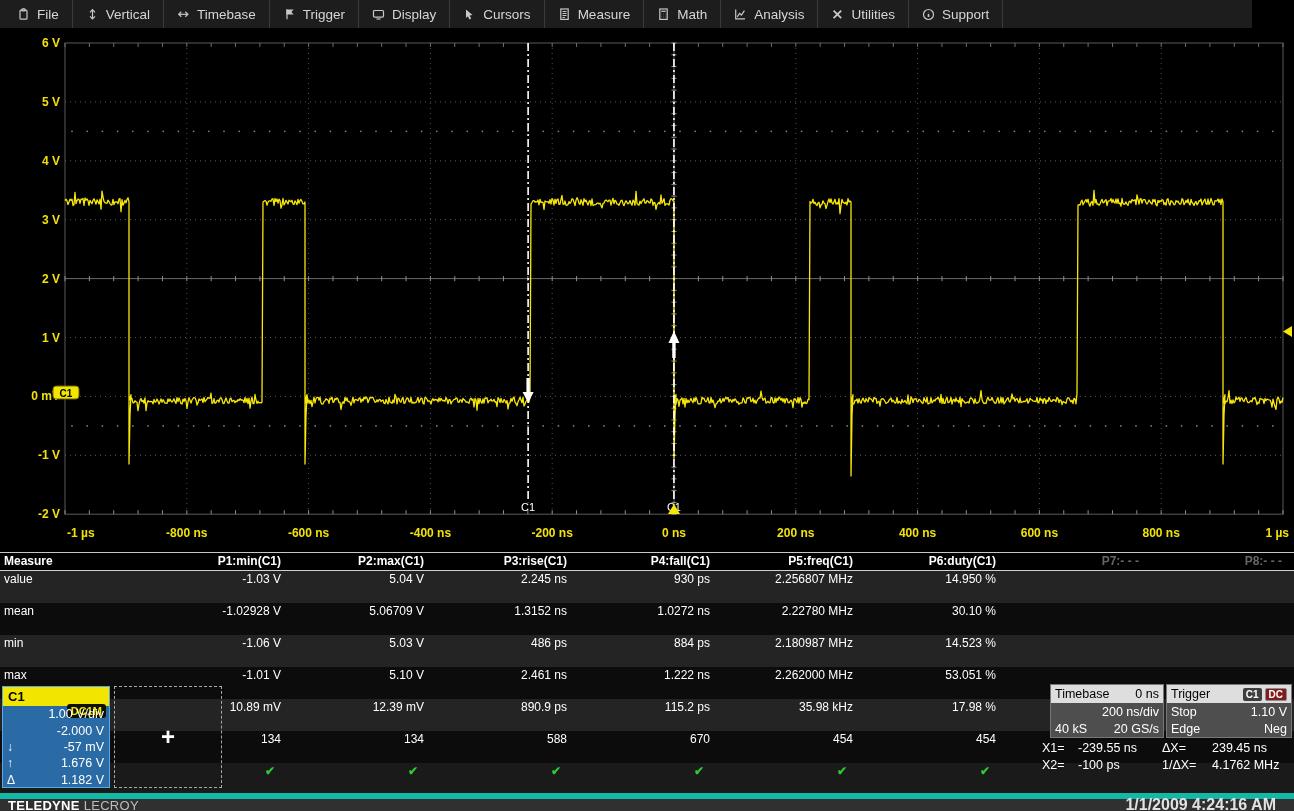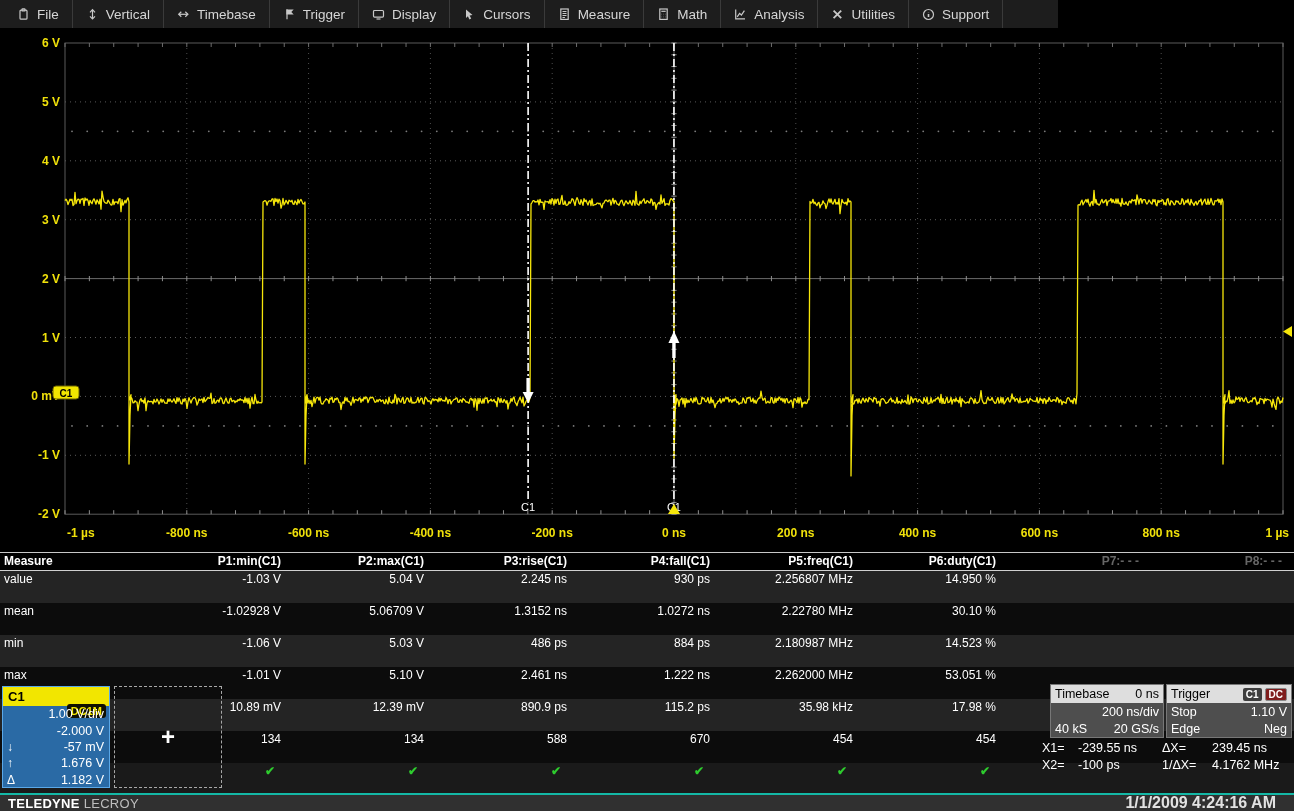--- a/index.html
+++ b/index.html
@@ -1,19 +1,19 @@
 <!DOCTYPE html>
 <html><head>
 <meta charset="utf-8">
 <style>
   html,body{margin:0;padding:0;background:#000;}
   .app{position:relative;width:1294px;height:811px;background:#000;overflow:hidden;
        font-family:"Liberation Sans",sans-serif;-webkit-font-smoothing:antialiased;}
   
-  .menubar{position:absolute;left:0;top:0;width:1058px;height:30px;background:#1d1d1d;
+  .menubar{position:absolute;left:0;top:0;width:1252px;height:30px;background:#1d1d1d;
            border-bottom:2px solid #000;display:flex;align-items:stretch;padding-left:4px;box-sizing:border-box;}
   .menu-item{display:flex;align-items:center;gap:7px;color:#d6d6d6;font-size:13.5px;
              padding:0 13px;border-right:1px solid #3a3a3a;cursor:default;white-space:nowrap;}
   .menu-item svg{display:block;}
   
   .plot-wrap{position:absolute;left:0;top:30px;width:1294px;height:522px;}
   
   .mtable{position:absolute;left:0;top:552px;width:1294px;color:#fff;font-size:12px;
           border-top:1px solid #c8c8c8;border-bottom:1px solid #9a9a9a;}
   .mrow{display:grid;grid-template-columns:150px repeat(8,143px);height:32px;line-height:16px;}
@@ -43,21 +43,21 @@
   .tr{left:1166px;width:126px;}
   .tbadge{background:#3e3e3e;color:#fff;font-size:10px;font-weight:bold;padding:0 3px;
           border-radius:2px;line-height:13px;margin-left:3px;}
   .tbadge.dc{background:#7f1d1d;border:1px solid #8a8a8a;line-height:11px;}
   .cursor-readout{position:absolute;left:1042px;top:740px;width:252px;color:#fff;font-size:12.5px;
                   display:grid;grid-template-columns:36px 84px 50px 80px;line-height:17px;}
   .cr-label{text-align:left;}
   .cr-val{white-space:nowrap;}
   
   .statusbar{position:absolute;left:0;top:793px;width:1294px;height:18px;background:#303030;
-             border-top:2px solid #14b8a6;display:flex;align-items:center;box-sizing:border-box;}
+             border-top:6px solid #14b8a6;display:flex;align-items:center;box-sizing:border-box;}
   .brand{padding-left:8px;font-size:13px;letter-spacing:.3px;}
   .brand b{color:#fff;}
   .brand span{color:#bdbdbd;}
   .datetime{margin-left:auto;padding-right:18px;color:#e2e2e2;font-size:16px;font-weight:bold;}
 </style>
 </head>
 <body>
 
 <div class="app">
 

